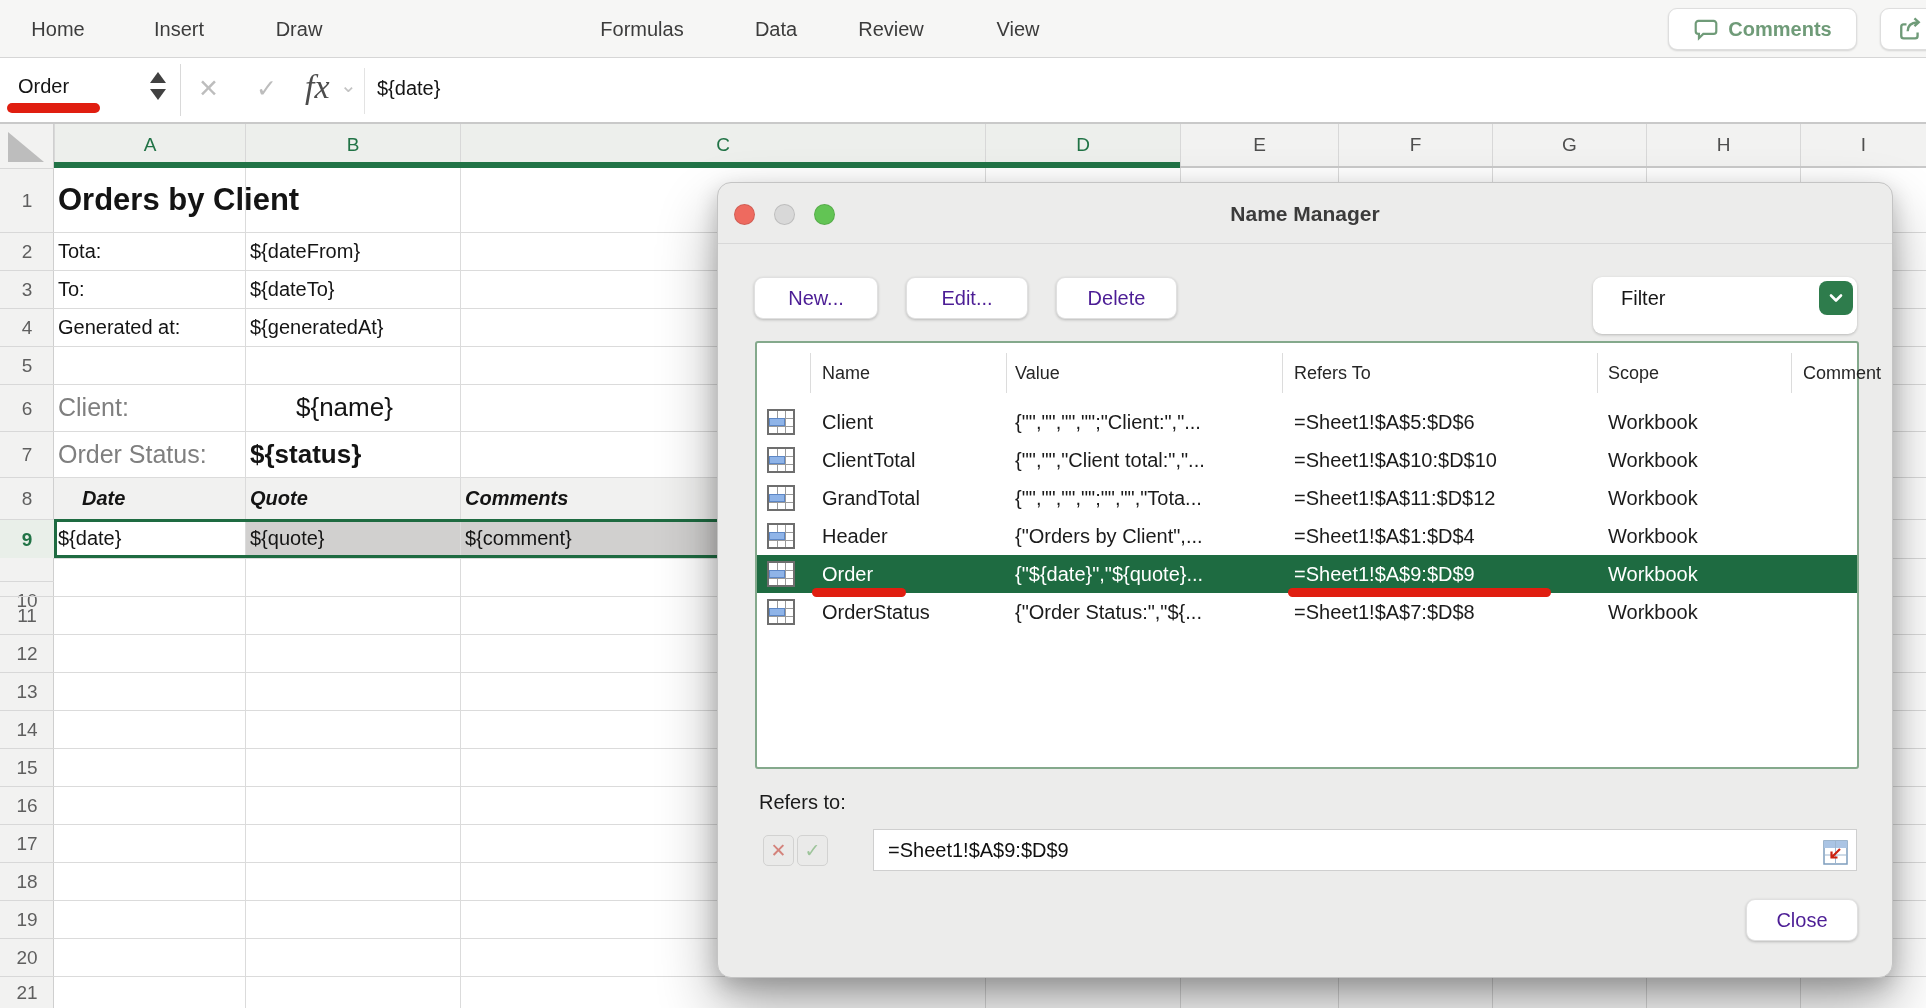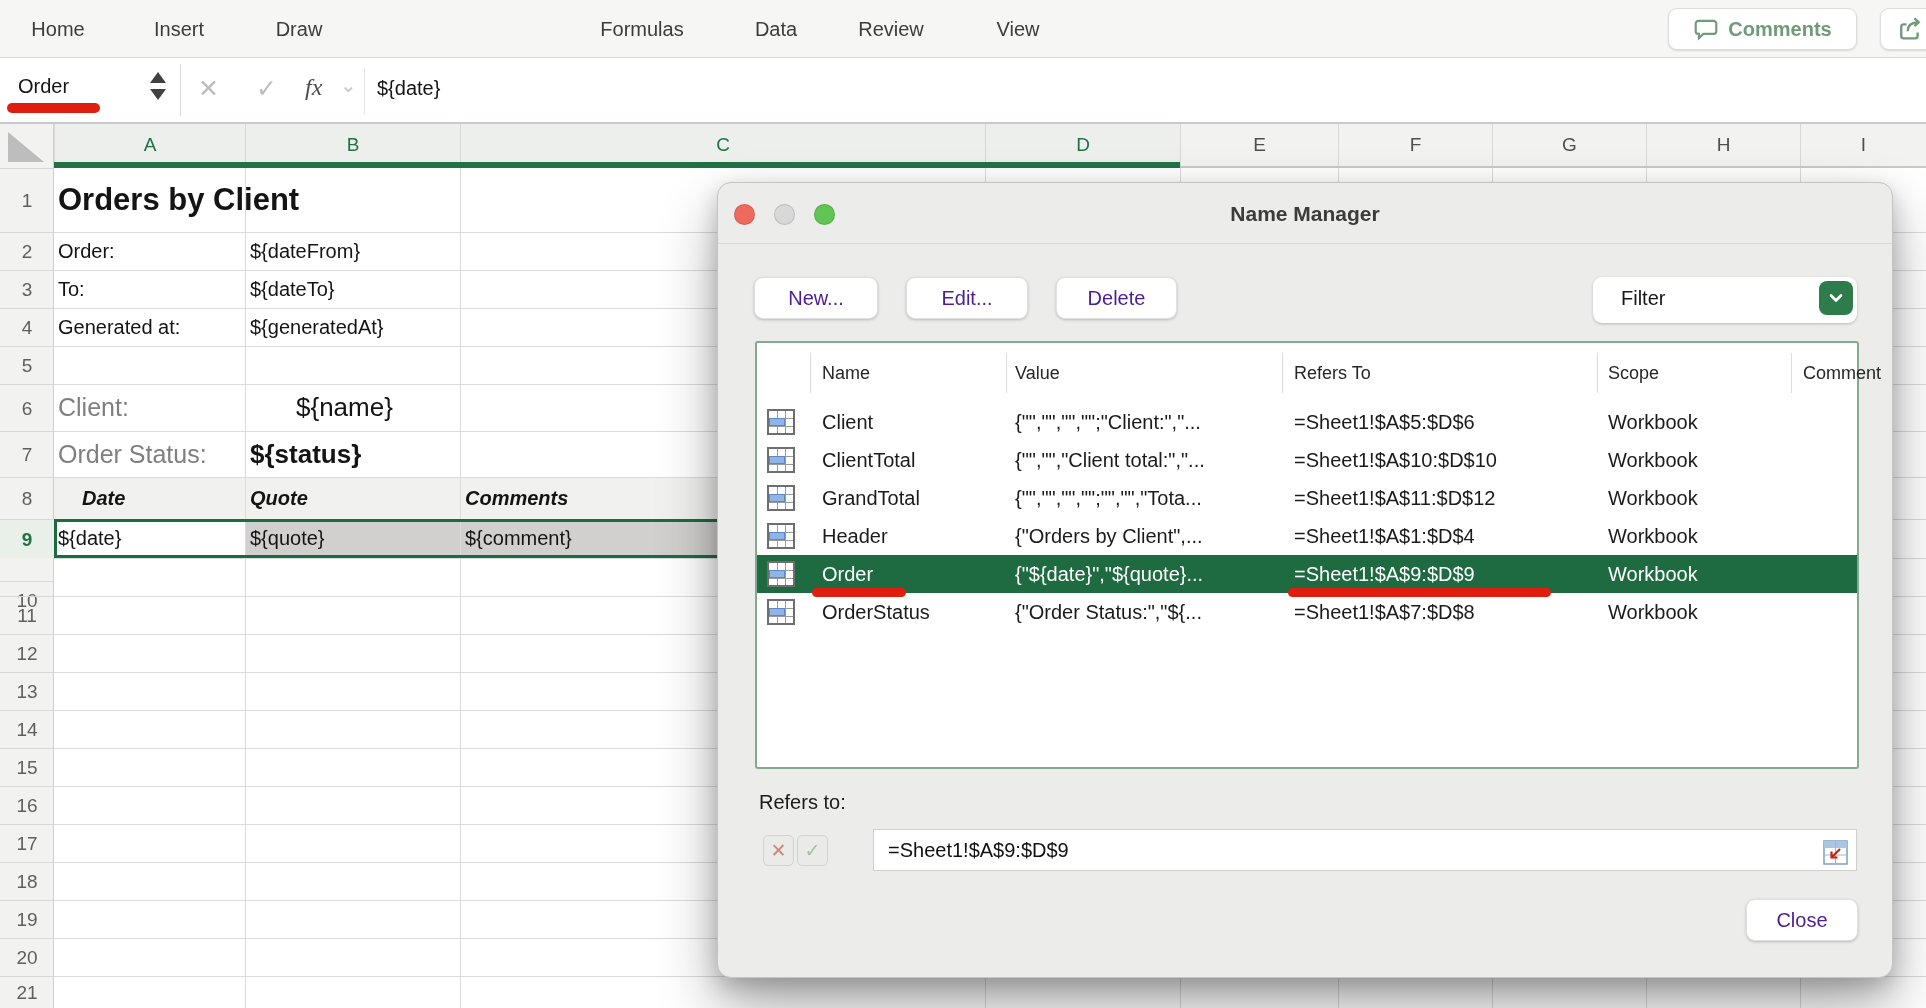--- a/index.html
+++ b/index.html
@@ -16,21 +16,21 @@
 
   
   .fbar { position:absolute; left:0; top:58px; width:1926px; height:66px; background:#fff; border-bottom:2px solid #c9c9c9; }
   .namebox-text { position:absolute; left:18px; top:0; height:56px; line-height:56px; font-size:20px; color:#151515; }
   .red-underline { position:absolute; background:#e01e10; border-radius:5px; }
   .stepper { position:absolute; left:148px; top:14px; width:20px; height:38px; }
   .tri-up { width:0; height:0; border-left:8px solid transparent; border-right:8px solid transparent; border-bottom:11px solid #414141; margin:0 auto 6px; }
   .tri-down { width:0; height:0; border-left:8px solid transparent; border-right:8px solid transparent; border-top:11px solid #414141; margin:0 auto; }
   .vsep { position:absolute; width:1px; background:#d9d9d9; }
   .fb-ico { position:absolute; top:0; height:60px; line-height:60px; font-size:25px; color:#bdbdbd; }
-  .fb-fx { position:absolute; top:0; height:60px; line-height:58px; font-family:"Liberation Serif", serif; font-style:italic; font-size:24px; color:#4c4c4c; }
+  .fb-fx { position:absolute; top:0; height:60px; line-height:58px; font-family:"Liberation Serif", serif; font-style:italic; font-size:34px; color:#4c4c4c; }
   .fb-chev { position:absolute; top:-3px; height:60px; line-height:60px; font-size:20px; color:#c3c3c3; }
   .formula-text { position:absolute; left:377px; top:0; height:60px; line-height:60px; font-size:20px; color:#141414; }
 
   
   .sheet { position:absolute; left:0; top:124px; width:1926px; height:884px; background:#fff; overflow:hidden; }
   .hdrstrip { position:absolute; left:0; top:0; width:1926px; height:44px; background:#f2f2f1; }
   .colhdr { position:absolute; top:0; height:44px; line-height:42px; text-align:center; font-size:19px; color:#4f4f4f; border-left:1px solid #d8d8d8; }
   .colhdr.sel { color:#217346; background:#edefec; }
   .corner { position:absolute; left:0; top:0; width:54px; height:44px; background:#f2f2f1; border-right:1px solid #cfcfcf; }
   .corner .tri { position:absolute; left:8px; top:8px; width:36px; height:30px; background:#bdbdbd; clip-path:polygon(0 0, 0 100%, 100% 100%); }
@@ -40,21 +40,21 @@
   .vline { position:absolute; width:1px; background:#dbdbdb; top:44px; height:840px; }
   .hline { position:absolute; height:1px; background:#dbdbdb; left:54px; width:1872px; }
   .cell { position:absolute; white-space:nowrap; color:#141414;text-align:center; }
 
   
   .dialog { position:absolute; left:717px; top:182px; width:1176px; height:796px; background:#ececeb; border:1px solid #c4c4c4; border-radius:14px; box-shadow:0 30px 60px rgba(0,0,0,.32), 0 8px 22px rgba(0,0,0,.20); z-index:10; }
   .titlebar { position:absolute; left:0; top:0; width:100%; height:61px; border-bottom:1px solid #d8d8d8; }
   .dtitle { width:100%; height:61px; line-height:61px; text-align:center; font-size:21px; font-weight:bold; color:#3b3b3b; }
   .tl { position:absolute; top:21px; width:21px; height:21px; border-radius:50%; border:1px solid rgba(0,0,0,.12); }
   .dbtn { position:absolute; background:#fff; border:1px solid #e0e0e0; border-radius:9px; box-shadow:0 1px 3px rgba(0,0,0,.22); font-size:20px; color:#4c1d95; font-family:"Liberation Sans",sans-serif; }
-  .filter { position:absolute; left:875px; top:94px; width:264px; height:46px; background:#fff; border-radius:9px; box-shadow:0 1px 3px rgba(0,0,0,.22); font-size:20px; color:#161616; line-height:42px; padding-left:28px; }
+  .filter { position:absolute; left:875px; top:94px; width:264px; height:57px; background:#fff; border-radius:9px; box-shadow:0 1px 3px rgba(0,0,0,.22); font-size:20px; color:#161616; line-height:42px; padding-left:28px; }
   .filter-chev { position:absolute; right:4px; top:4px; width:34px; height:34px; background:#2e7c4c; border-radius:8px; display:flex; align-items:center; justify-content:center; }
   .ntable { position:absolute; left:37px; top:158px; width:1104px; height:428px; background:#fff; border:2px solid #84a98c; border-radius:3px; }
   .th { position:absolute; top:0; height:60px; line-height:60px; font-size:18px; color:#262626; white-space:nowrap; }
   .thsep { position:absolute; top:10px; height:40px; width:1px; background:#dcdcdc; }
   .trow { position:absolute; left:0; width:1100px; height:38px; }
   .trow.sel { background:#1e6b41; }
   .trow span { position:absolute; top:0; height:38px; line-height:38px; font-size:20px; color:#1b1b1b; white-space:nowrap; }
   .trow.sel span { color:#fff; }
   .nicon { position:absolute; left:10px; top:6px; width:28px; height:26px; background:#fff; border:2px solid #6e6e6e; }
   .nicon i { position:absolute; background:#9a9a9a; }
@@ -116,21 +116,21 @@
 </div>
 
 <div class="sheet" id="sheet">
 
   <div class="abs" style="left:54px; top:353px; width:1126px; height:42px; background:#f1f1f0;"></div>
   <div class="abs" style="left:54px; top:395px; width:191px; height:39px; background:#fff;"></div>
   <div class="abs" style="left:245px; top:395px; width:935px; height:39px; background:#d1d0cf;"></div>
   <div class="abs" style="left:54px; top:395px; width:1126px; height:39px; border:3px solid #1e6b41; z-index:3;"></div>
 
   <div class="cell" style="left:58px; top:44px; height:64px; line-height:64px; font-size:31px; font-weight:bold;">Orders by Client</div>
-  <div class="cell" style="left:58px; top:108px; height:38px; line-height:38px; font-size:20px;">Order:</div>
+  <div class="cell" style="left:58px; top:108px; height:38px; line-height:38px; font-size:20px;">Tota:</div>
   <div class="cell" style="left:250px; top:108px; height:38px; line-height:38px; font-size:20px;">${dateFrom}</div>
   <div class="cell" style="left:58px; top:146px; height:38px; line-height:38px; font-size:20px;">To:</div>
   <div class="cell" style="left:250px; top:146px; height:38px; line-height:38px; font-size:20px;">${dateTo}</div>
   <div class="cell" style="left:58px; top:184px; height:38px; line-height:38px; font-size:20px;">Generated at:</div>
   <div class="cell" style="left:250px; top:184px; height:38px; line-height:38px; font-size:20px;">${generatedAt}</div>
   <div class="cell" style="left:58px; top:260px; height:47px; line-height:47px; font-size:25px; color:#7f7f7f;">Client:</div>
   <div class="cell" style="left:250px; top:260px; height:47px; line-height:47px; font-size:26px; font-weight:normal;margin-left:46px;">${name}</div>
   <div class="cell" style="left:58px; top:307px; height:46px; line-height:46px; font-size:25px; color:#7f7f7f;">Order Status:</div>
   <div class="cell" style="left:250px; top:307px; height:46px; line-height:46px; font-size:26px; font-weight:bold;">${status}</div>
   <div class="cell" style="left:58px; top:353px; height:42px; line-height:42px; font-size:20px; font-weight:bold; font-style:italic; z-index:2;margin-left:24px;">Date</div>

